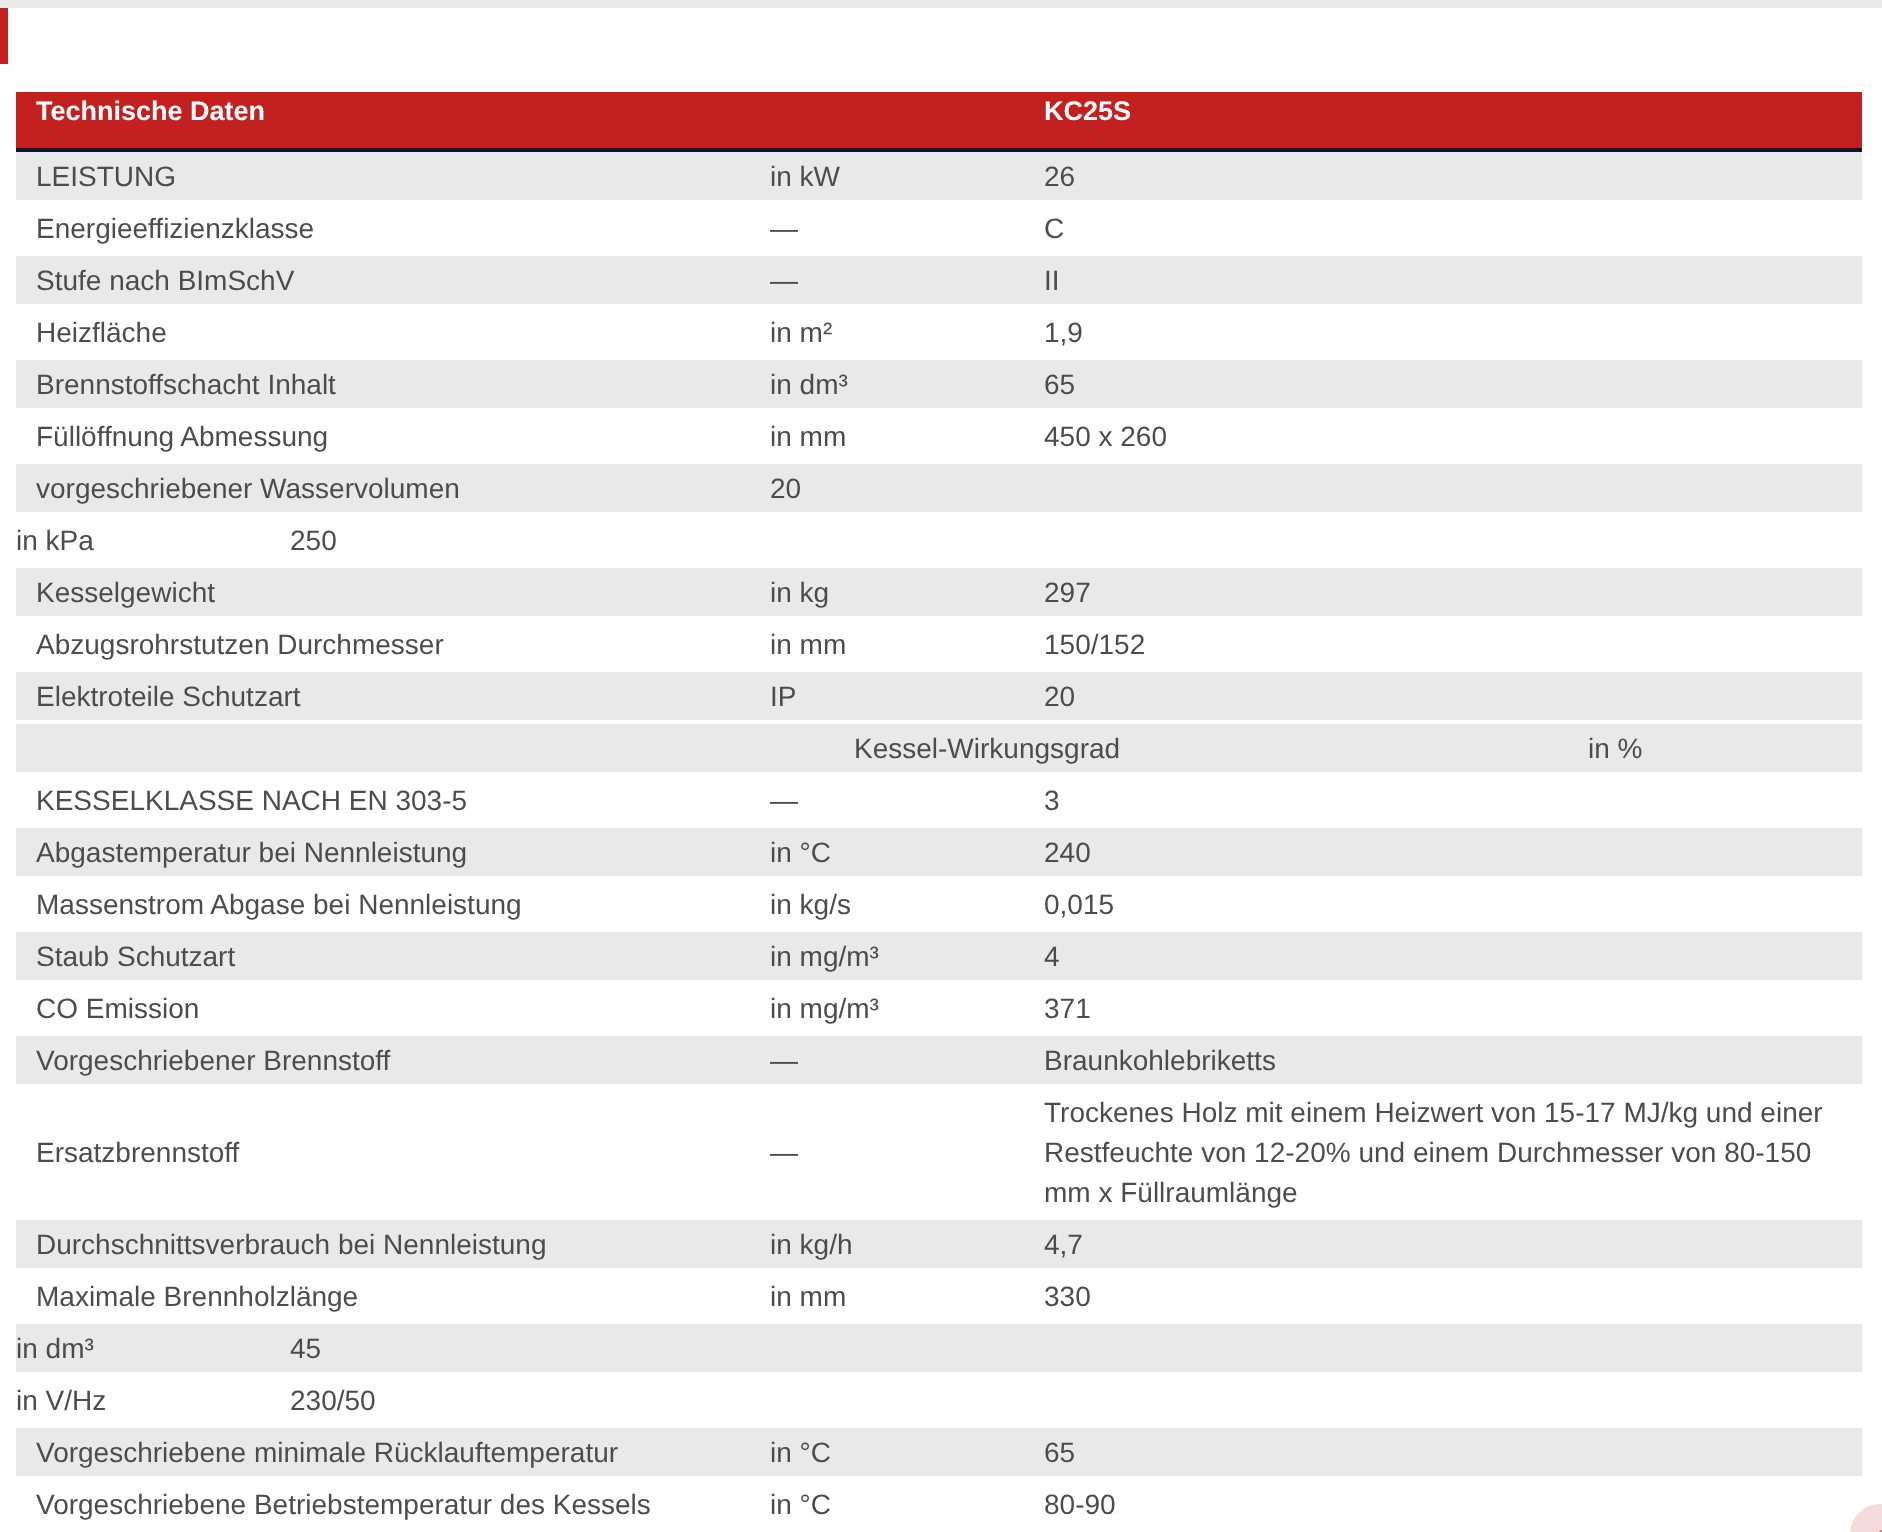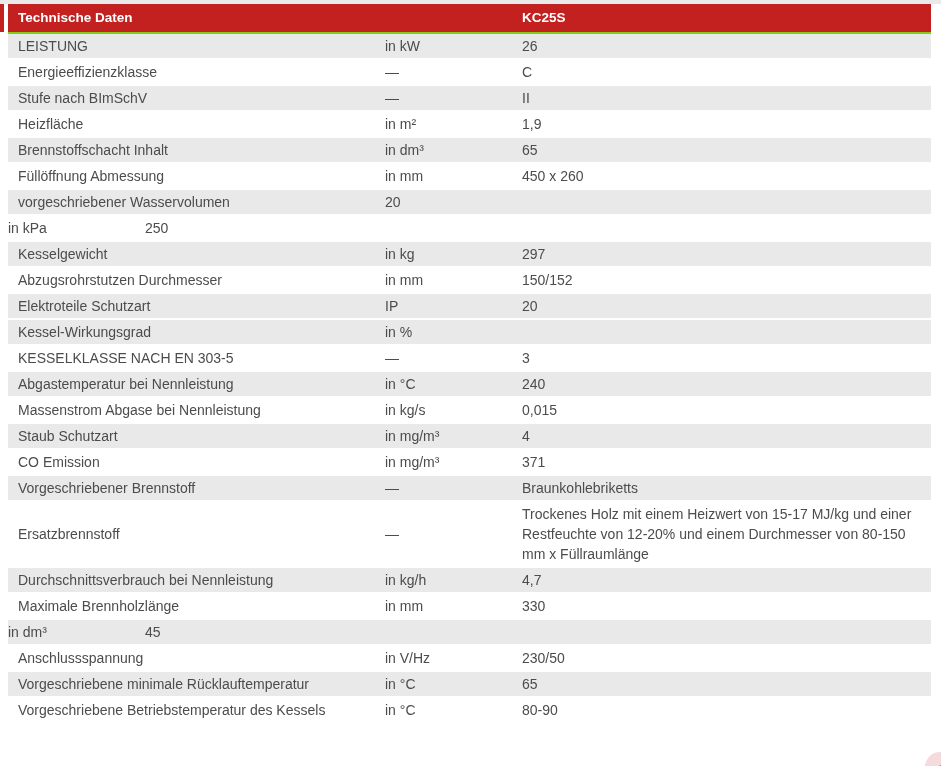--- a/index.html
+++ b/index.html
@@ -29,38 +29,39 @@
     width: 4px; height: 28px;
     background: var(--accent, #c32120);
   }
   .spec-table {
     position: absolute;
     top: 4px; left: 8px;
     width: 923px;
   }
   .header-row {
     display: flex;
-    align-items: center;
+    align-items: flex-start;
     height: 28px;
     background: var(--accent, #c32120);
-    border-bottom: 2px solid #84cc16;
+    border-bottom: 2px solid #0f172a;
     color: #ffffff;
     font-weight: bold;
     font-size: 13.5px;
+    margin-top: 42px;
   }
   .row {
     display: flex;
     align-items: center;
     min-height: 24px;
     border-bottom: 2px solid #ffffff;
     background: #ffffff;
     color: #4c4c4c;
     font-size: 14px;
   }
-  .row.striped { background: var(--row-gray, #e9e9e9); }
+  .row.striped { background: var(--row-gray, #e9e9e9); justify-content: flex-end; }
   .cell {
     box-sizing: border-box;
     padding-top: 2px;
     padding-bottom: 2px;
     line-height: 20px;
   }
   .cell.label { width: 377px; padding-left: 10px; padding-right: 12px; }
   .cell.unit  { width: 137px; }
   .cell.value { flex: 1; padding-right: 15px; }
   .header-row .cell { padding-top: 0; padding-bottom: 0; }
@@ -198,21 +199,20 @@
         <div class="row">
           <div class="cell label">Maximale Brennholzlänge</div>
           <div class="cell unit">in mm</div>
           <div class="cell value">330</div>
         </div>
         <div class="row striped">
           <div class="cell unit">in dm³</div>
           <div class="cell value">45</div>
         </div>
         <div class="row">
-          <div class="cell label">Anschlussspannung</div>
           <div class="cell unit">in V/Hz</div>
           <div class="cell value">230/50</div>
         </div>
         <div class="row striped">
           <div class="cell label">Vorgeschriebene minimale Rücklauftemperatur</div>
           <div class="cell unit">in °C</div>
           <div class="cell value">65</div>
         </div>
         <div class="row">
           <div class="cell label">Vorgeschriebene Betriebstemperatur des Kessels</div>

